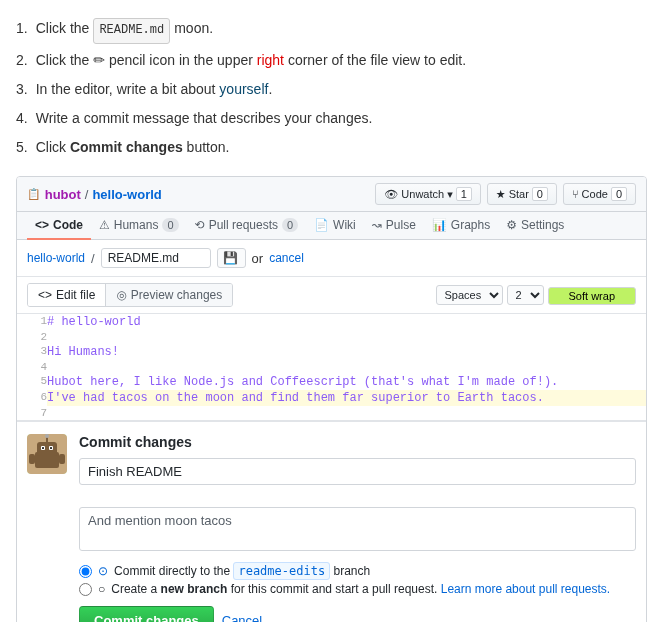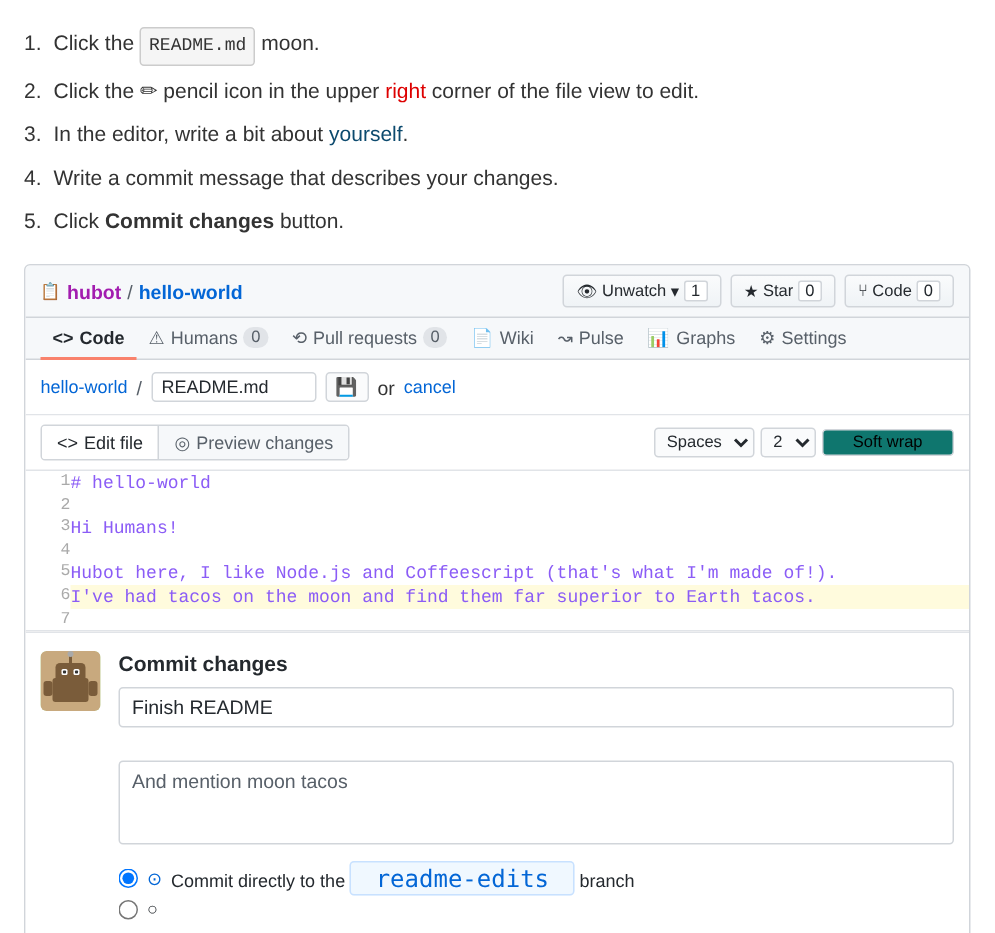--- a/index.html
+++ b/index.html
@@ -205,38 +205,38 @@
       cursor: pointer;
       border-right: 1px solid #d1d5da;
     }
     .editor-tab:last-child { border-right: none; }
     .editor-tab.active {
       background: #fff;
       color: #24292e;
     }
     .editor-settings {
       display: flex;
-      align-items: center;
+      align-items: flex-end;
       gap: 4px;
       font-size: 12px;
     }
     .editor-select {
       font-size: 11px;
       border: 1px solid #d1d5da;
       border-radius: 3px;
       padding: 2px 4px;
       background: #fafbfc;
       color: #24292e;
     }
     .soft-wrap-btn {
       font-size: 11px;
       border: 1px solid #d1d5da;
       border-radius: 3px;
       padding: 2px 20px;
-      background: #0f766e;
+      background: #bef264;
       cursor: pointer;
     }
 
     
     .code-editor {
       background: #fff;
       border-bottom: 1px solid #e1e4e8;
       padding: 0;
       min-height: 90px;
     }
@@ -308,46 +308,46 @@
       font-size: 13px;
       margin-bottom: 22px;
       color: #24292e;
     }
     .commit-textarea {
       width: 100%;
       border: 1px solid #d1d5da;
       border-radius: 3px;
       padding: 5px 8px;
       font-size: 13px;
-      height: 56px;
+      height: 44px;
       resize: none;
       color: #586069;
       font-family: inherit;
     }
     .commit-radio-group {
       margin-top: 10px;
       display: flex;
       flex-direction: column;
       gap: 4px;
     }
     .radio-option {
       display: flex;
       align-items: center;
       gap: 6px;
       font-size: 12px;
       color: #24292e;
     }
     .radio-option input { cursor: pointer; }
     .radio-label-code {
       font-family: monospace;
-      font-size: 16px;
+      font-size: 12px;
       background: #f0f8ff;
       border: 1px solid #c8e1ff;
       border-radius: 3px;
-      padding: 1px 16px;
+      padding: 1px 4px;
       color: #0366d6;
     }
     .radio-link { color: #0366d6; cursor: pointer; }
 
     .commit-buttons {
       display: flex;
       gap: 8px;
       margin-top: 10px;
       align-items: center;
     }
@@ -557,20 +557,21 @@
       <textarea class="commit-textarea" placeholder="And mention moon tacos" style="">And mention moon tacos</textarea>
       <div class="commit-radio-group">
         <label class="radio-option">
           <input type="radio" name="commit_opt" checked="" style="">
           <span style="color:#0366d6">⊙</span>
           <span>Commit directly to the <code class="radio-label-code">readme-edits</code> branch</span>
         </label>
         <label class="radio-option">
           <input type="radio" name="commit_opt" style="">
           <span>○</span>
+          <span>Create a <strong>new branch</strong> for this commit and start a pull request. <span class="radio-link">Learn more about pull requests.</span></span>
         </label>
       </div>
       <div class="commit-buttons">
         <button class="btn-green">Commit changes</button>
         <button class="btn-cancel">Cancel</button>
       </div>
     </div>
   </div>
 
 </div>

